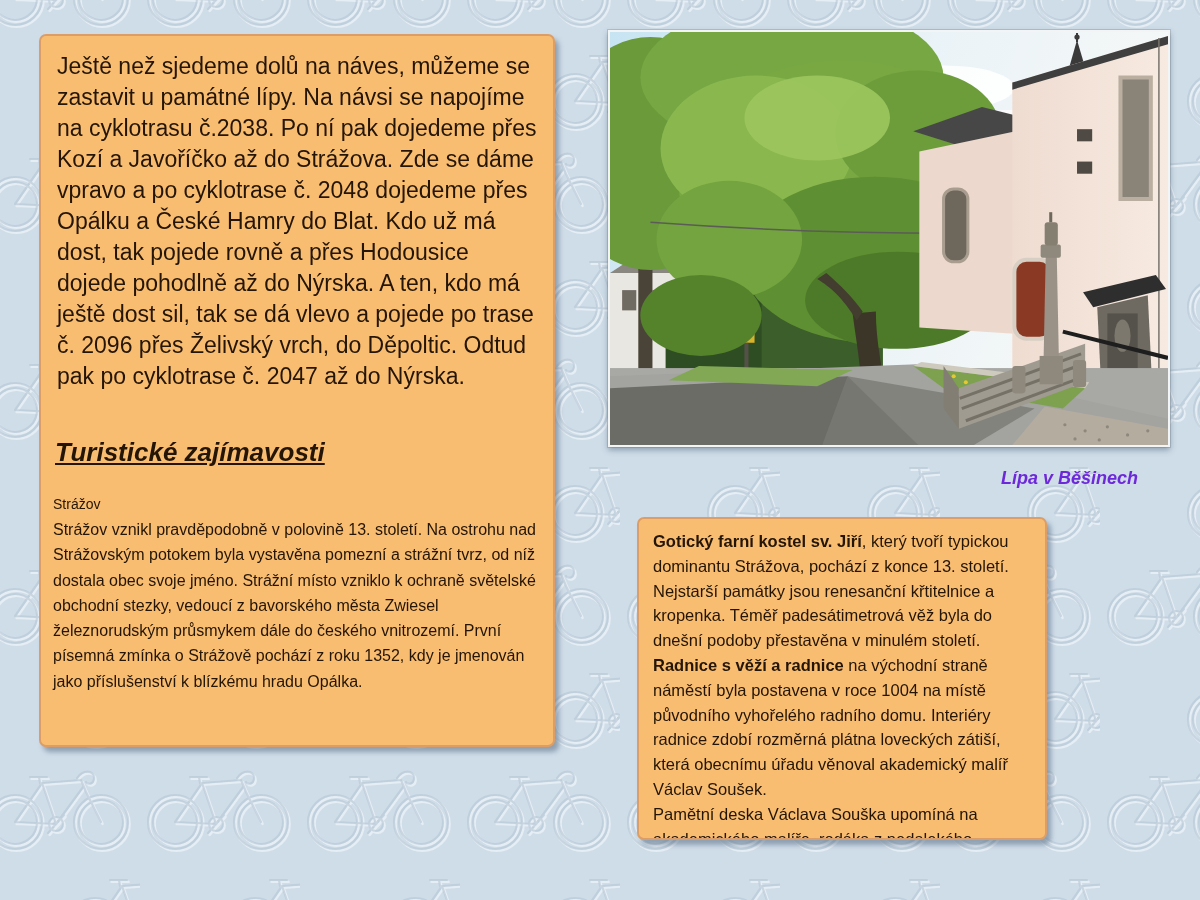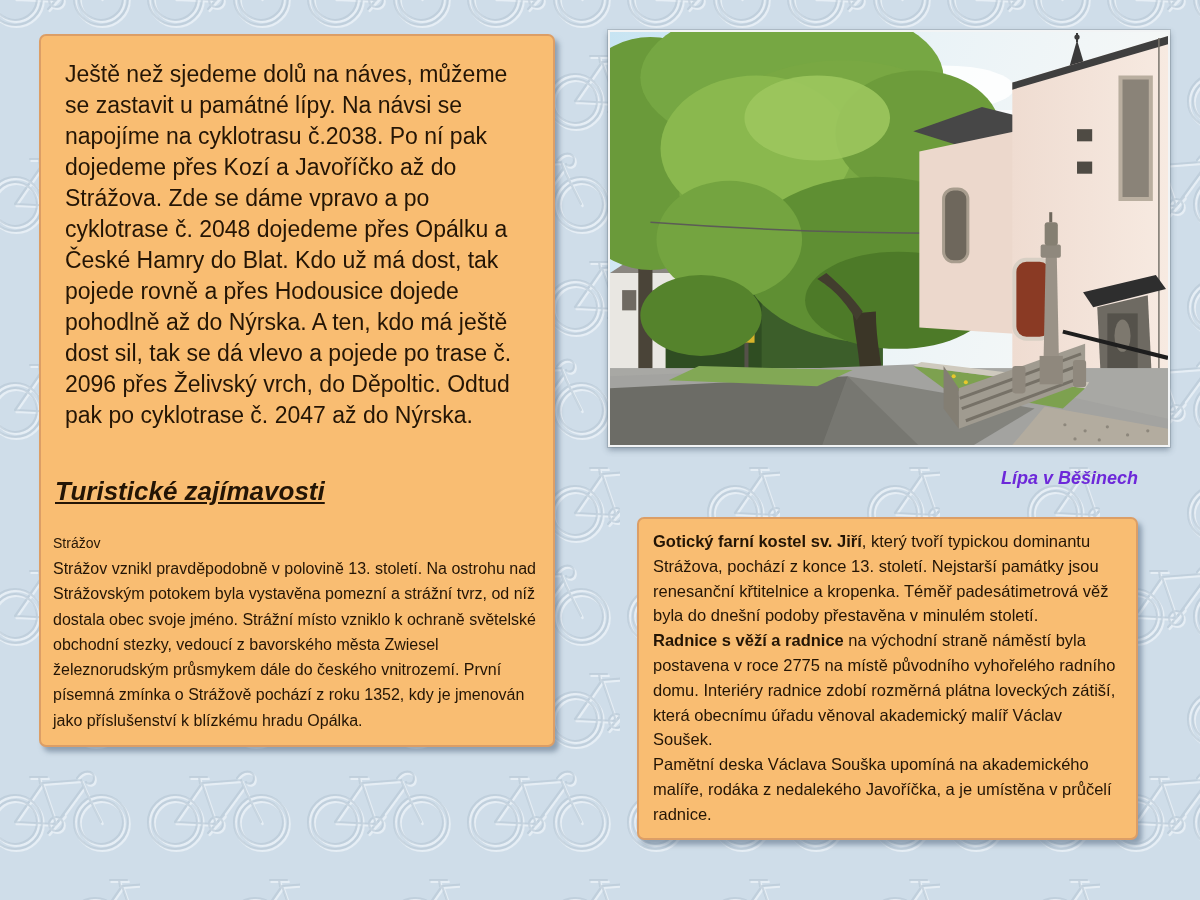--- a/index.html
+++ b/index.html
@@ -12,23 +12,23 @@
 
   .obox{
     position:absolute;box-sizing:border-box;
     background:#f9bd72;
     border:2px solid #dc9e66;
     border-radius:7px;
     box-shadow:4px 5px 5px rgba(90,110,132,.55);
     color:#241505;
   }
   .box-left{left:39px;top:34px;width:516px;height:713px;padding:11px 12px;overflow:hidden;}
-  .box-right{left:637px;top:517px;width:501px;height:323px;padding:10px 14px;overflow:hidden;}
-
-  .big-par{margin:12px;font-size:23px;line-height:31px;}
+  .box-right{left:637px;top:517px;width:410px;height:323px;padding:10px 14px;overflow:hidden;}
+
+  .big-par{margin:4px;font-size:23px;line-height:31px;}
   .section-heading{margin:44px 2px 0 2px;font-size:26px;line-height:32px;font-weight:bold;font-style:italic;text-decoration:underline;}
   .sub-title{margin:24px 0 0 0;font-size:14px;line-height:25px;font-weight:normal;}
   .small-par{margin:0;font-size:16px;line-height:25.3px;}
   .box-right .small-par{font-size:16.5px;line-height:24.8px;}
   .bold{font-weight:bold;}
 
   .photo-frame{
     position:absolute;left:608px;top:30px;width:562px;height:417px;
     margin:0;box-sizing:border-box;
     border:2px solid #f2f4f5;
@@ -195,17 +195,17 @@
         <rect x="430" y="188" width="13" height="23" rx="3" fill="#857f72"></rect>
         <line x1="436" y1="188" x2="436" y2="178" stroke="#6e675c" stroke-width="3"></line>
       </g>
     </svg>
   </figure>
 
   <div class="photo-caption">Lípa v Běšinech</div>
 
   <div class="obox box-right">
     <p class="small-par"><span class="bold">Gotický farní kostel sv. Jiří</span><span>, který tvoří typickou dominantu Strážova, pochází z konce 13. století. Nejstarší památky jsou renesanční křtitelnice a kropenka. Téměř padesátimetrová věž byla do dnešní podoby přestavěna v minulém století.</span></p>
-    <p class="small-par"><span class="bold">Radnice s věží a radnice</span><span> na východní straně náměstí byla postavena v roce 2775 na místě původního vyhořelého radního domu. Interiéry radnice zdobí rozměrná plátna loveckých zátiší, která obecnímu úřadu věnoval akademický malíř Václav Soušek.</span></p>
+    <p class="small-par"><span class="bold">Radnice s věží a radnice</span><span> na východní straně náměstí byla postavena v roce 1004 na místě původního vyhořelého radního domu. Interiéry radnice zdobí rozměrná plátna loveckých zátiší, která obecnímu úřadu věnoval akademický malíř Václav Soušek.</span></p>
     <p class="small-par">Pamětní deska Václava Souška upomíná na akademického malíře, rodáka z nedalekého Javoříčka, a je umístěna v průčelí radnice.</p>
   </div>
 
 </div>
 
 </body></html>

